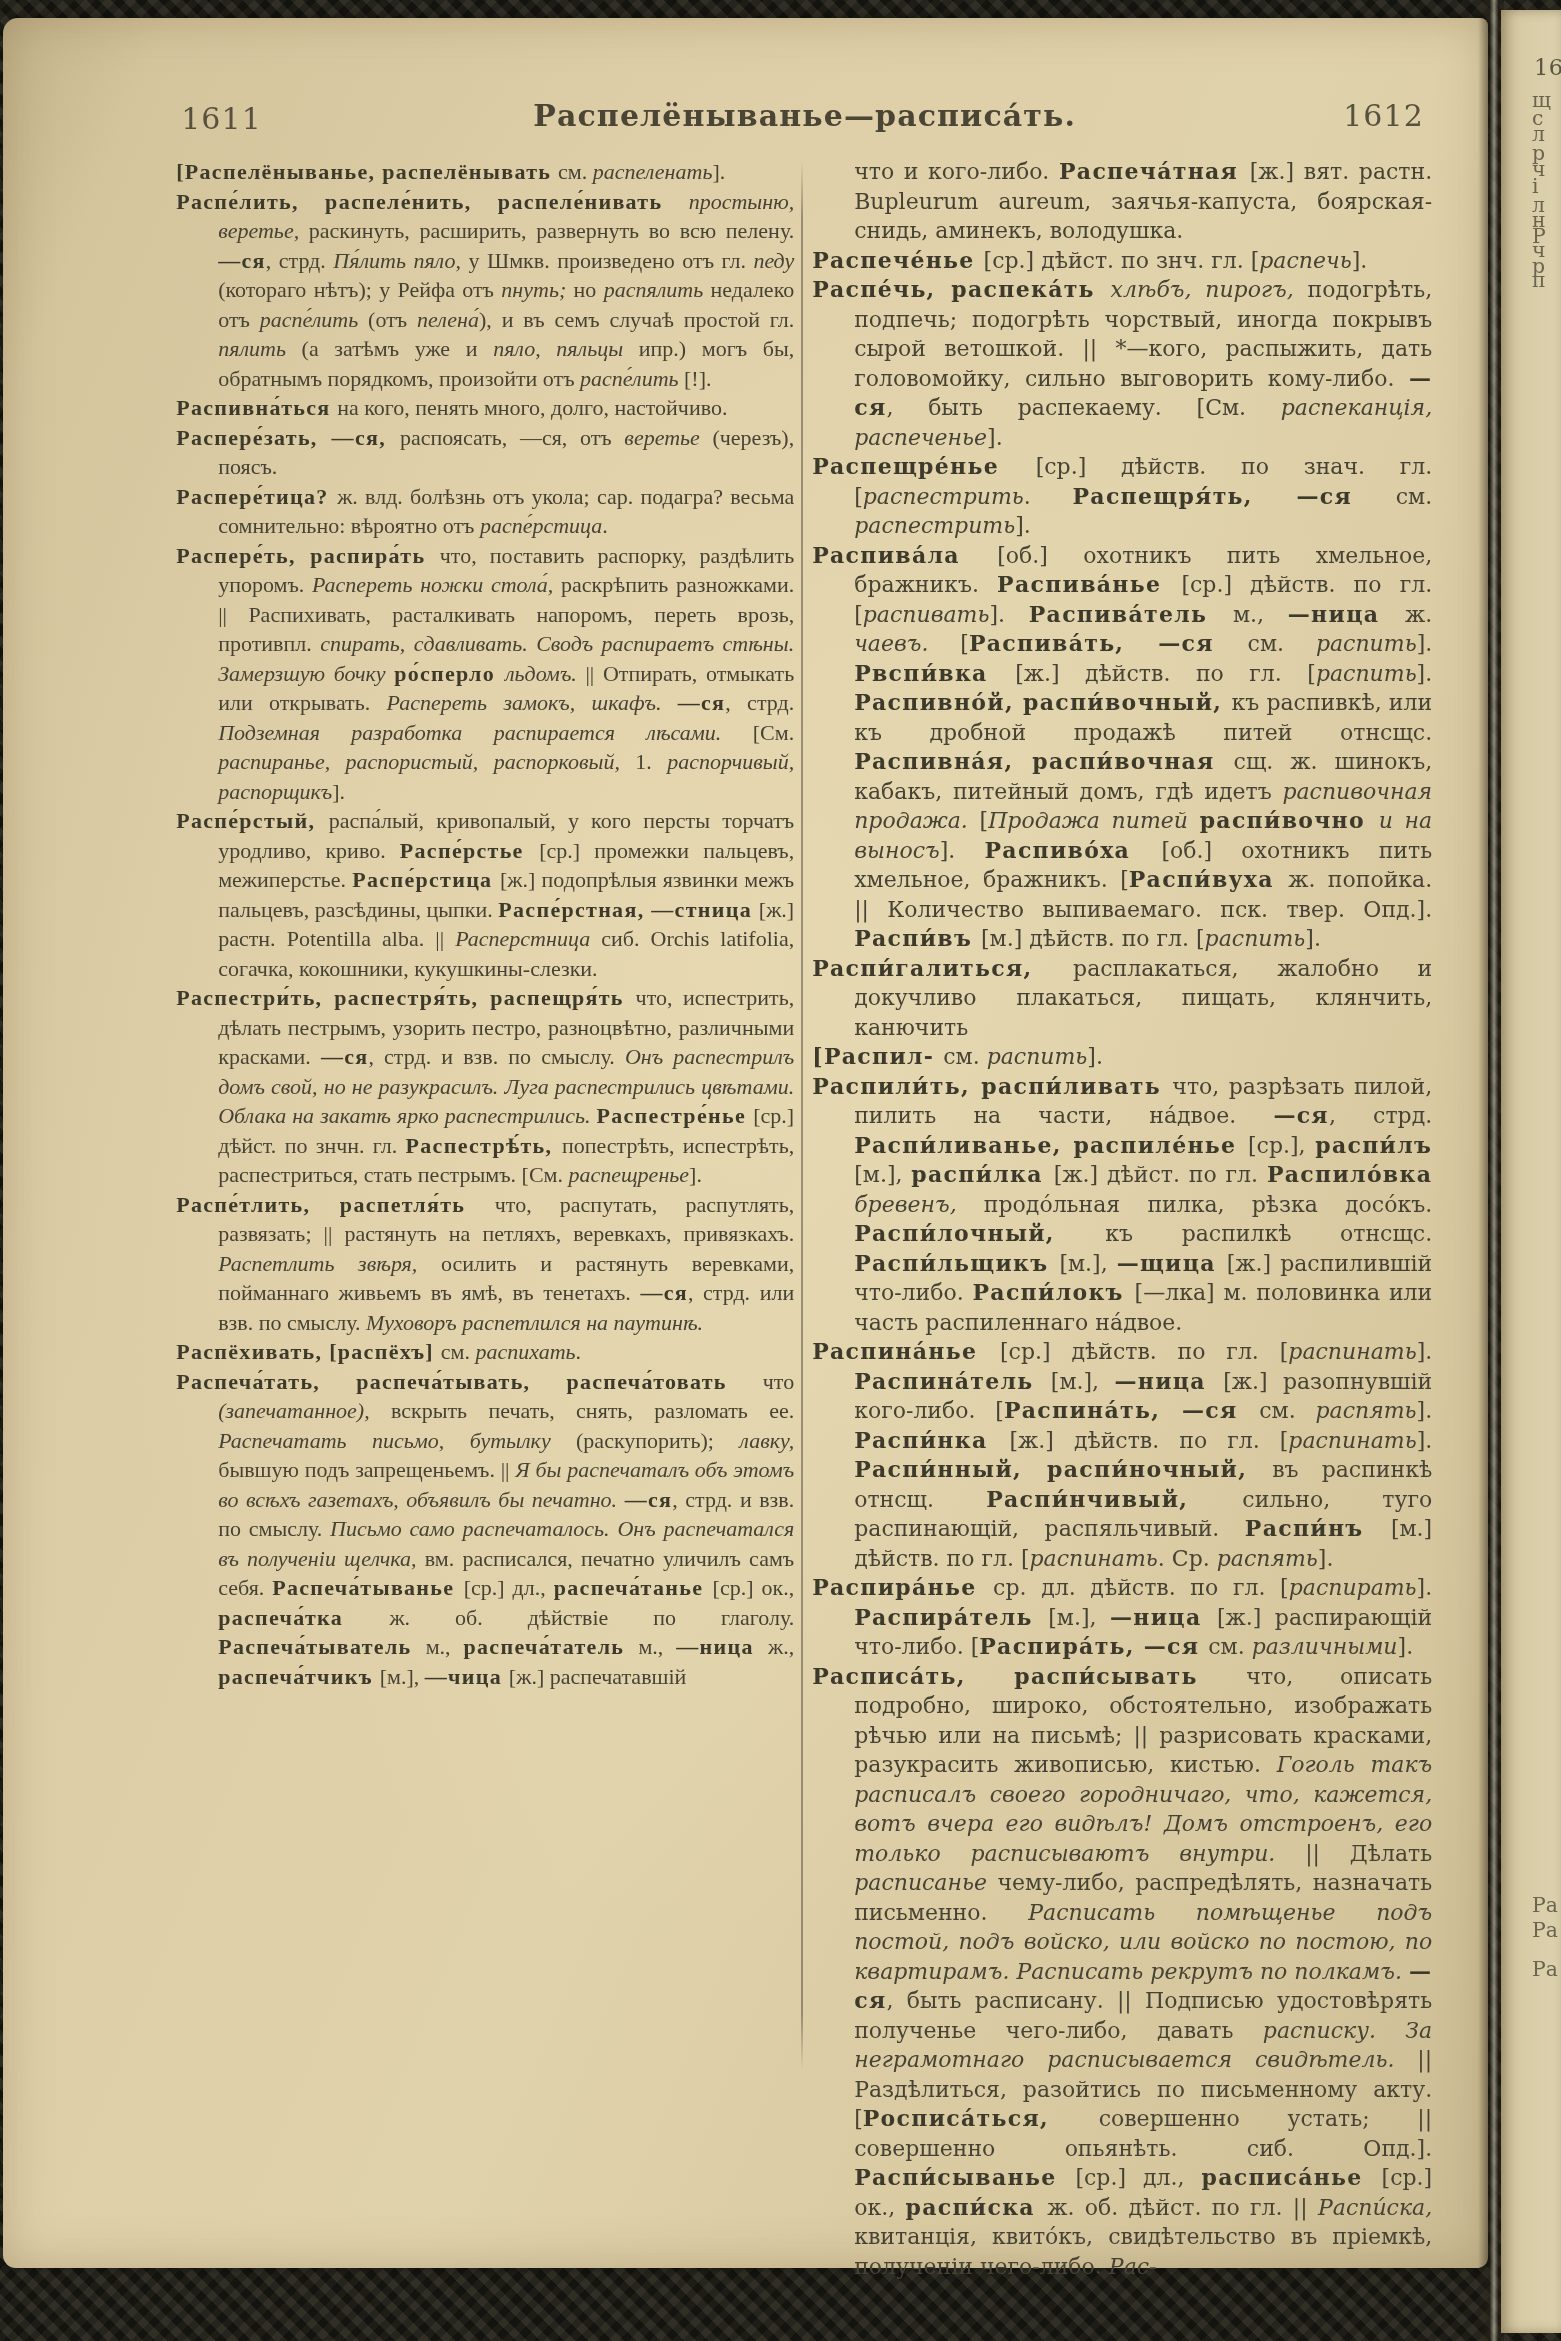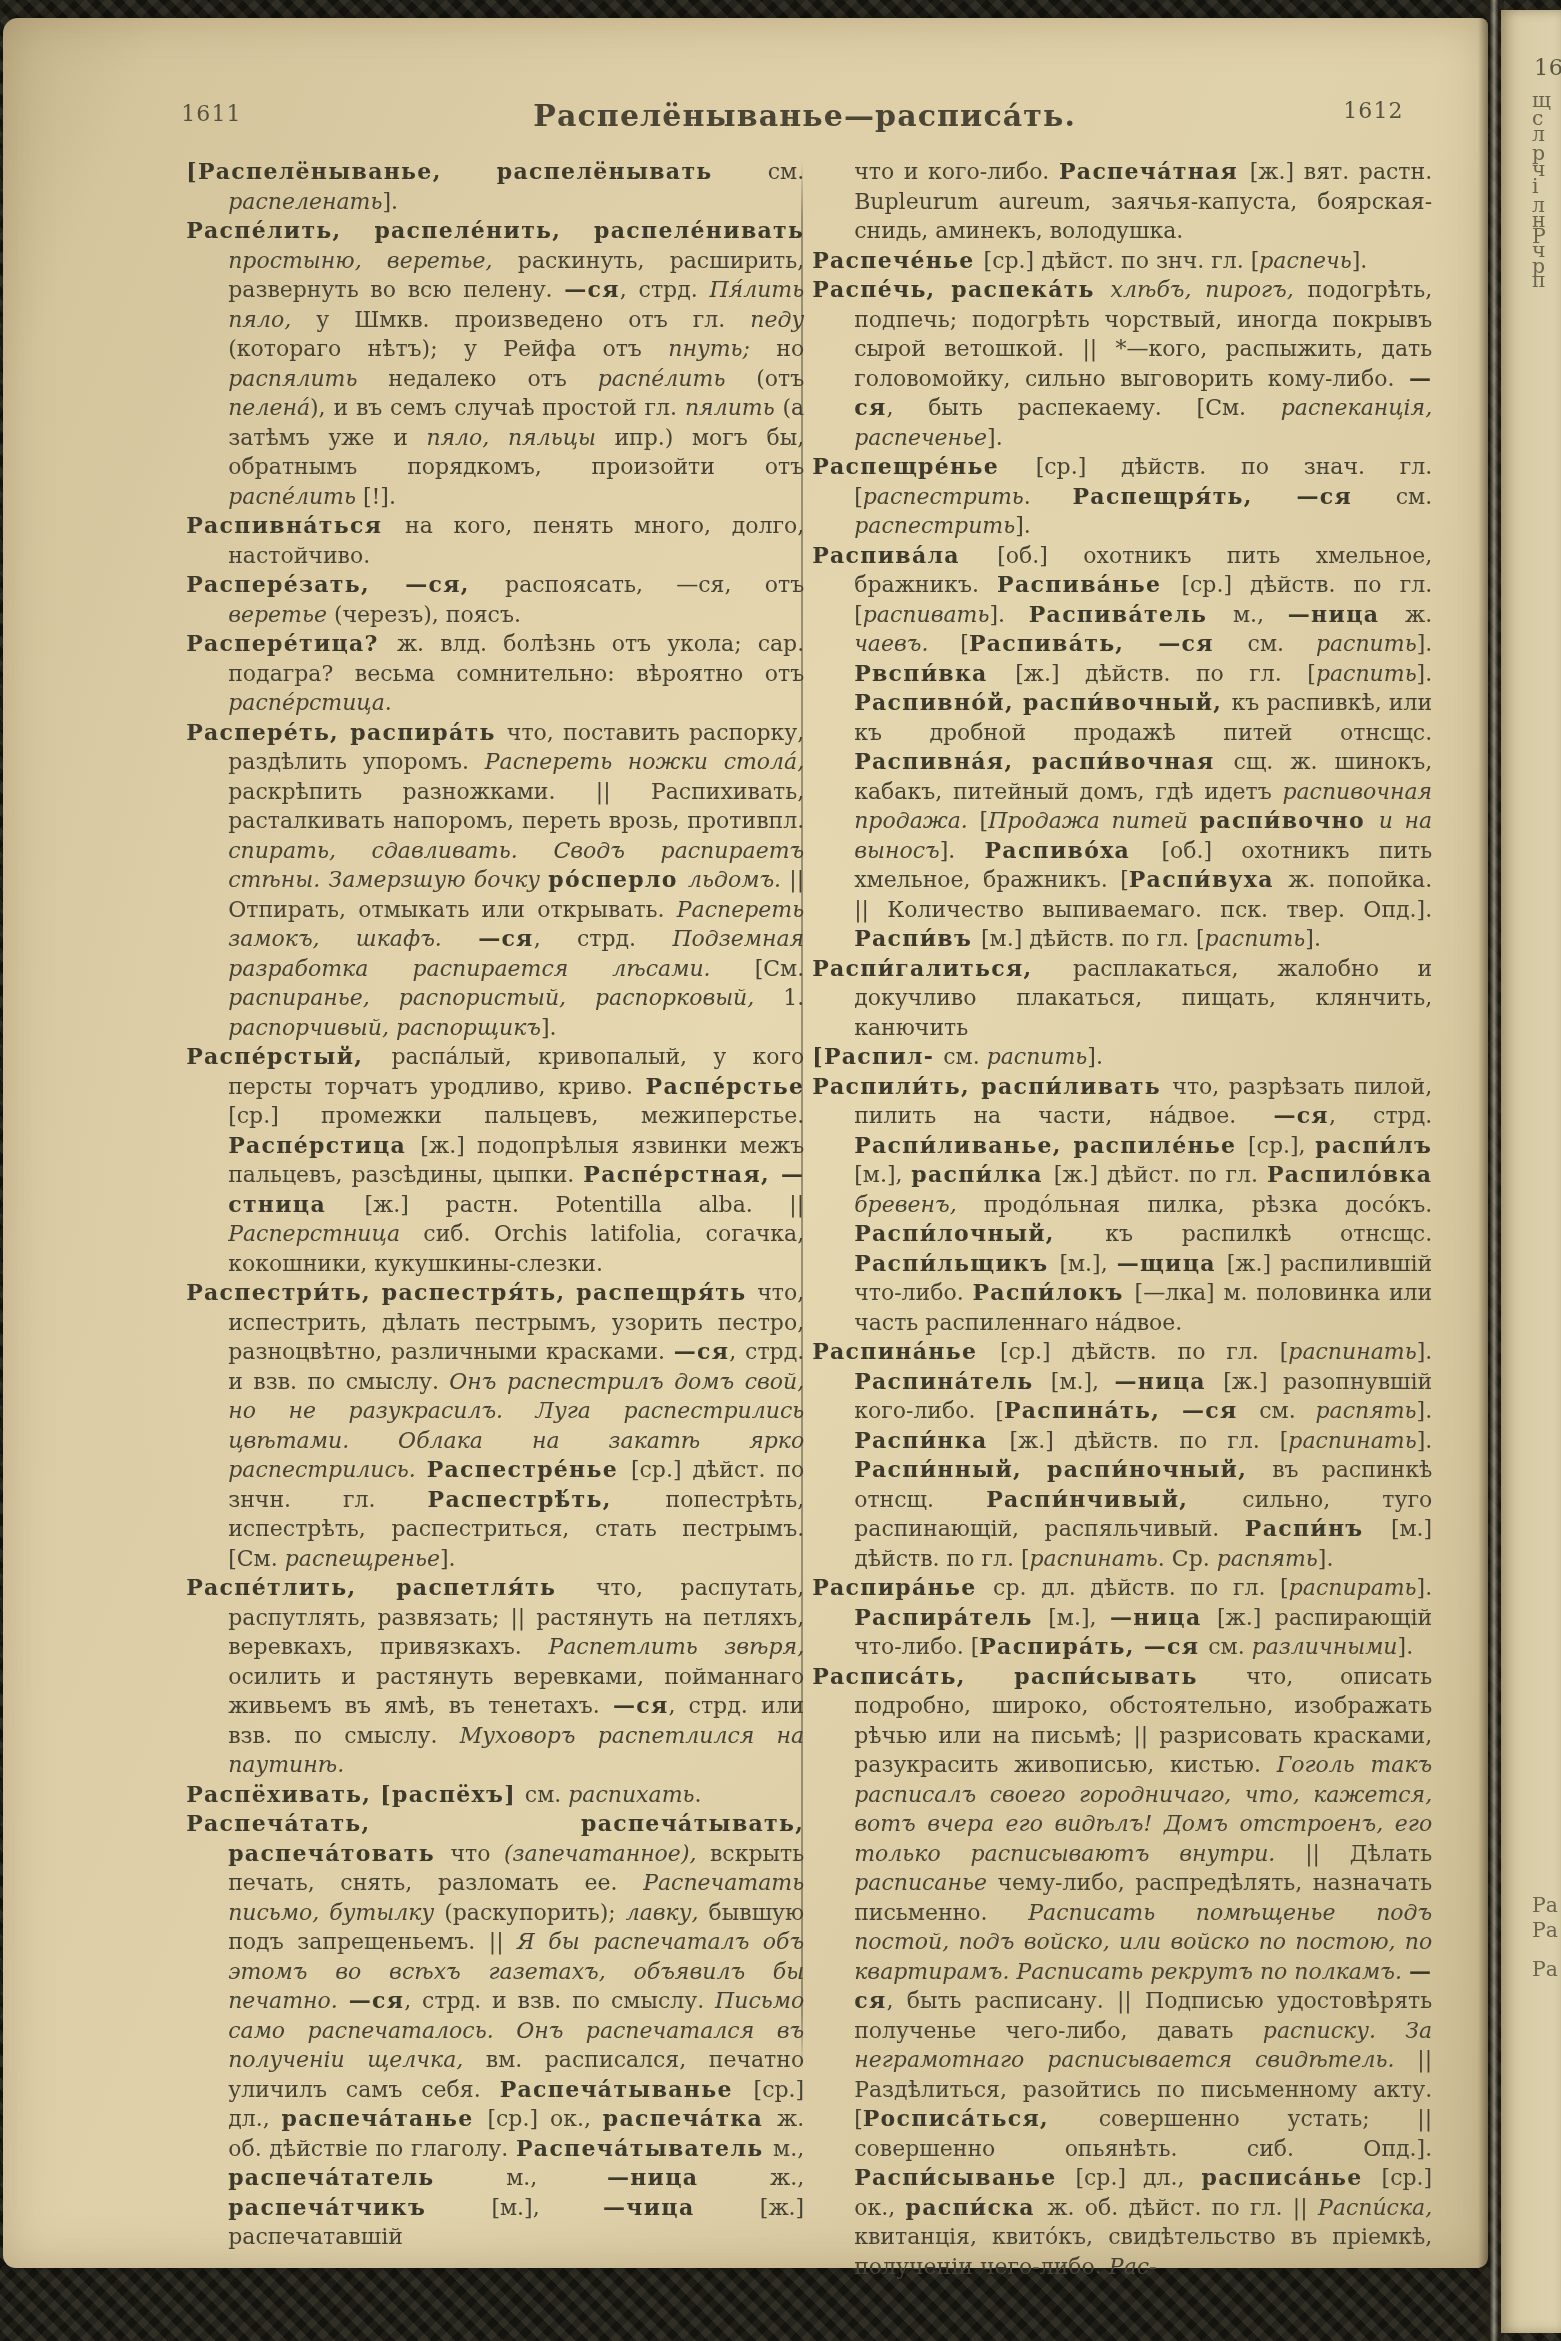--- a/index.html
+++ b/index.html
@@ -17,32 +17,32 @@
   
   .page-main{position:absolute;left:3.2px;top:18px;width:1485px;height:2250px;
     border-radius:15px 7.5px 10.7px 13px;
     background:
       radial-gradient(ellipse 965px 1394px at 48% 42%, rgba(236,222,184,0.55), rgba(0,0,0,0) 70%),
       linear-gradient(112deg,#c2b289 0%, #d5c59d 7%, #ddcda6 28%, #e0d2ab 55%, #d7c79f 85%, #cbbb93 100%);
     box-shadow: inset 0 0 48px rgba(120,100,60,0.35), 3.2px 0 9.7px rgba(0,0,0,0.5);
     color:#44402f;
   }
 
-  .folio{position:absolute;font-size:22px;letter-spacing:1.1px;color:#57523f;}
+  .folio{position:absolute;font-size:30px;letter-spacing:1.1px;color:#57523f;}
   .folio-l{left:178px;top:83px;}
   .folio-r{left:1328px;top:80px;margin-left:12px;}
   .running-title{position:absolute;left:177px;top:80px;width:1249px;text-align:center;
     font-size:30px;font-weight:bold;letter-spacing:1.1px;color:#4a4534;}
 
   .colrule{position:absolute;left:798px;top:143px;width:1.6px;height:1909px;
     background:linear-gradient(rgba(90,84,66,0) 0%, rgba(90,84,66,0.55) 3%, rgba(90,84,66,0.55) 97%, rgba(90,84,66,0) 100%);}
 
   .col{position:absolute;top:139px;font-size:22px;line-height:29.5px;
     text-align:justify;color:#474334;}
-  .col-left{left:183px;width:618px;}
+  .col-left{left:173px;width:618px;font-family:Liberation Serif, serif;}
   .col-right{left:809px;width:620px;}
 
   .entry{margin:0;padding-left:42px;text-indent:-42px;}
   .entry.cont{text-indent:0;}
   .hw{font-weight:bold;letter-spacing:1.3px;color:#3e3a2b;}
   .it{font-style:italic;}
 
   
   .gutter{position:absolute;left:1478px;top:0;width:26px;height:2342px;
     background:linear-gradient(90deg, rgba(0,0,0,0) 0%, rgba(40,34,22,0.55) 45%, rgba(250,244,220,0.5) 62%, rgba(40,34,22,0.6) 78%, rgba(0,0,0,0.2) 100%);}

